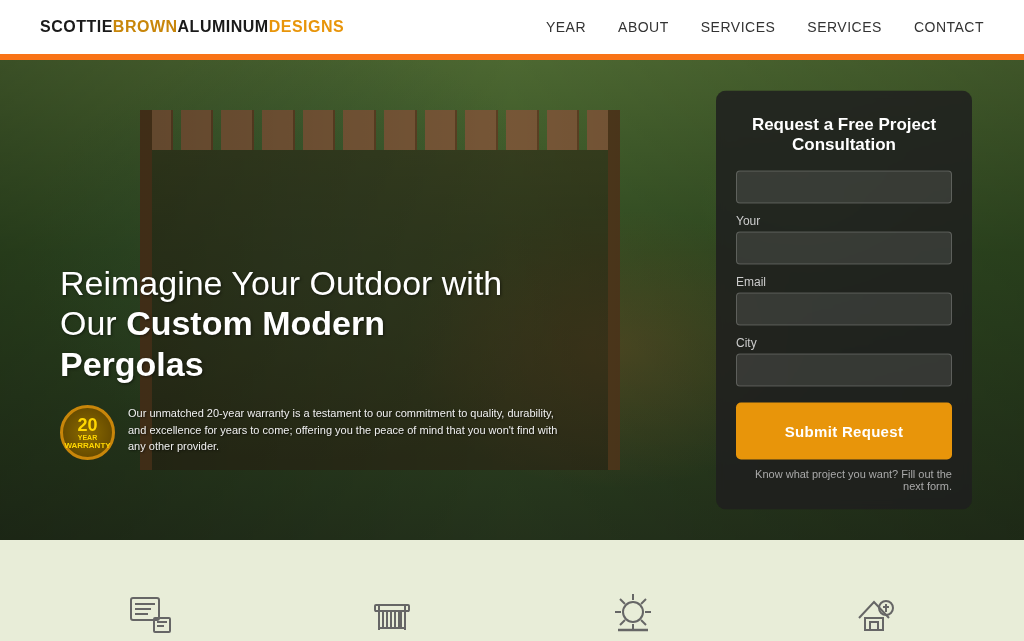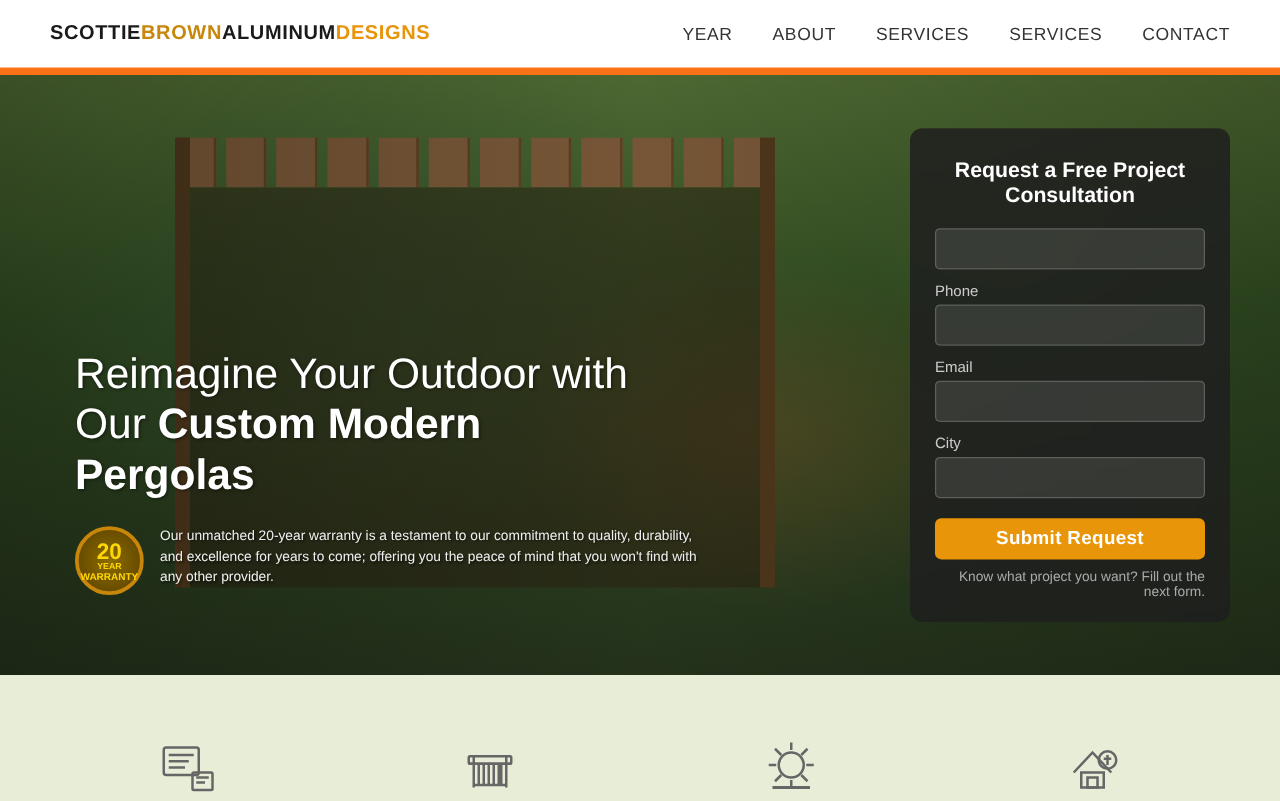--- a/index.html
+++ b/index.html
@@ -105,21 +105,21 @@
     .hero-overlay {
       position: absolute;
       inset: 0;
       background: linear-gradient(to right, rgba(0,0,0,0.35) 0%, rgba(0,0,0,0.15) 50%, rgba(0,0,0,0.3) 100%);
     }
 
     
     .hero-text {
       position: absolute;
       left: 60px;
-      bottom: 64px;
+      bottom: 80px;
       max-width: 500px;
       color: #fff;
     }
     .hero-title {
       font-size: 34px;
       font-weight: 400;
       line-height: 1.2;
       margin-bottom: 20px;
       text-shadow: 1px 1px 3px rgba(0,0,0,0.5);
     }
@@ -150,21 +150,21 @@
     .warranty-text {
       font-size: 11px;
       line-height: 1.5;
       color: #f0f0f0;
       text-shadow: 1px 1px 2px rgba(0,0,0,0.6);
     }
 
     
     .consultation-form {
       position: absolute;
-      right: 40px;
+      right: 52px;
       top: 50%;
       transform: translateY(-50%);
       width: 256px;
       background: rgba(30,30,30,0.85);
       border-radius: 10px;
       padding: 24px 20px 18px;
       backdrop-filter: blur(4px);
     }
     .form-title {
       color: #fff;
@@ -188,21 +188,21 @@
       background: rgba(255,255,255,0.1);
       border: 1px solid rgba(255,255,255,0.2);
       border-radius: 4px;
       color: #fff;
       font-size: 13px;
       outline: none;
     }
     .form-field input::placeholder { color: rgba(255,255,255,0.4); }
     .submit-btn {
       width: 100%;
-      padding: 8px;
+      padding: 20px;
       background: #e8950a;
       border: none;
       border-radius: 5px;
       color: #fff;
       font-size: 15px;
       font-weight: 700;
       cursor: pointer;
       margin-top: 6px;
       letter-spacing: 0.3px;
     }
@@ -289,21 +289,21 @@
       <p class="warranty-text">Our unmatched 20-year warranty is a testament to our commitment to quality, durability, and excellence for years to come; offering you the peace of mind that you won't find with any other provider.</p>
     </div>
   </div>
 
   <div class="consultation-form">
     <h2 class="form-title">Request a Free Project Consultation</h2>
     <div class="form-field">
       <input type="text" placeholder="" style="">
     </div>
     <div class="form-field">
-      <label>Phone</label>
+      <label>Your</label>
       <input type="text" placeholder="" style="">
     </div>
     <div class="form-field">
       <label>Email</label>
       <input type="text" placeholder="" style="">
     </div>
     <div class="form-field">
       <label>City</label>
       <input type="text" placeholder="" style="">
     </div>

